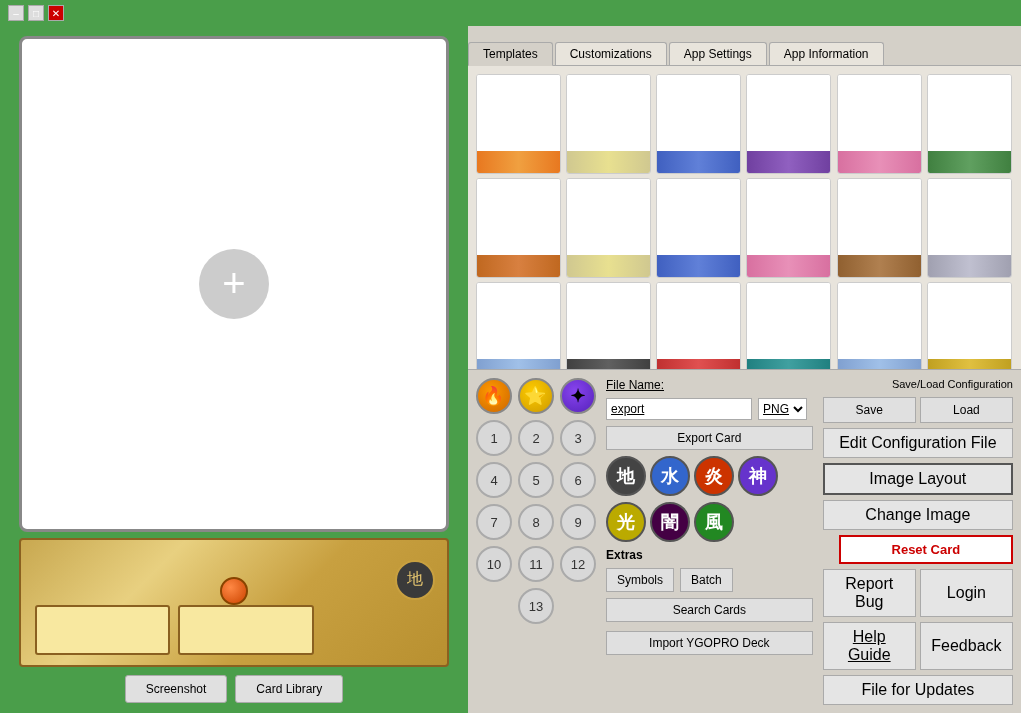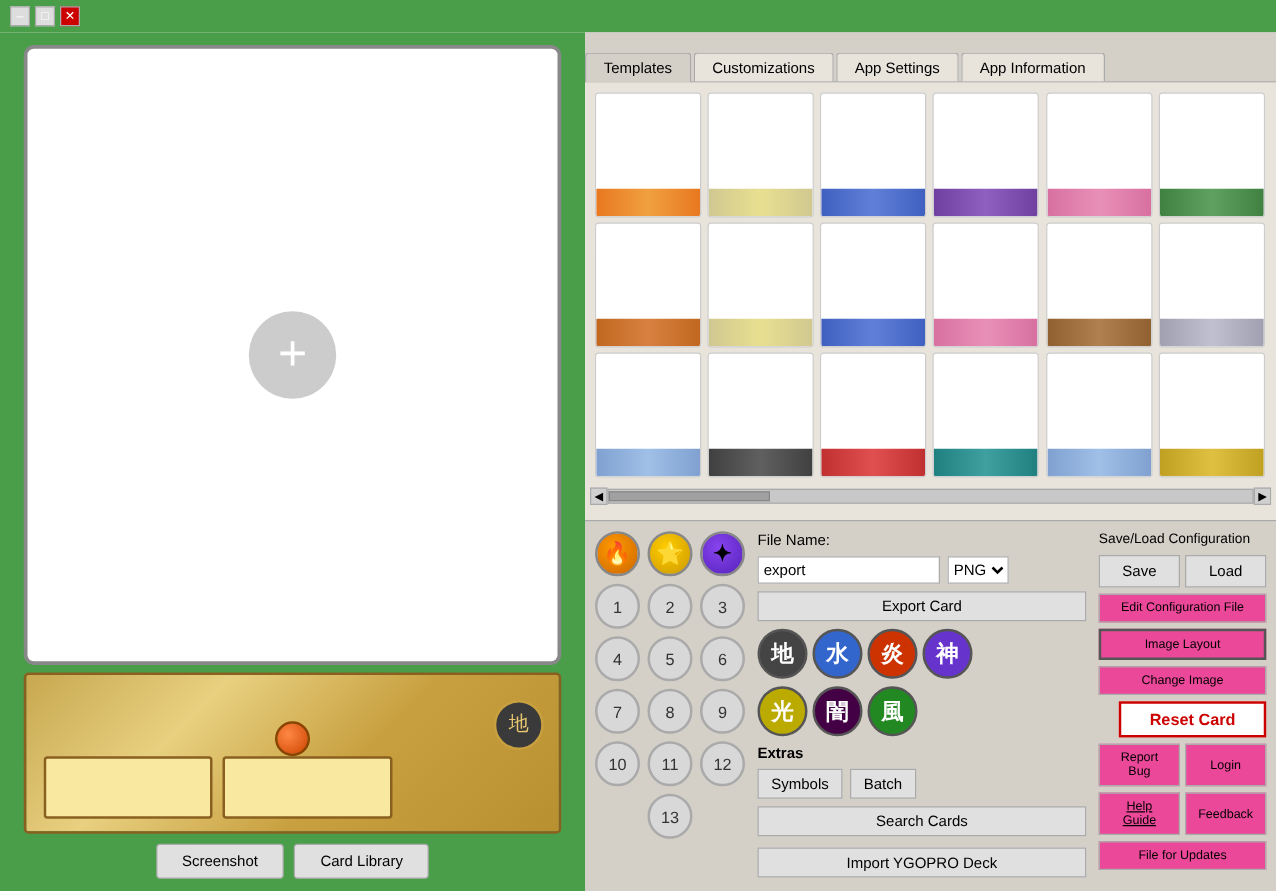--- a/index.html
+++ b/index.html
@@ -255,20 +255,21 @@
       flex: 1;
       display: flex;
       flex-direction: column;
       gap: 6px;
     }
 
     .file-row {
       display: flex;
       align-items: flex-start;
       gap: 6px;
+      text-decoration: underline;
     }
 
     .file-input {
       width: 146px;
       height: 22px;
       border: 1px solid #aaa;
       background: white;
       padding: 0 4px;
       font-size: 12px;
     }
@@ -325,40 +326,40 @@
     
     .right-btns {
       display: flex;
       flex-direction: column;
       gap: 5px;
       min-width: 120px;
     }
 
     .r-btn {
       padding: 5px 8px;
-      background: #ec4899;
-      border: 1px solid #aaa;
-      cursor: pointer;
-      font-size: 10px;
+      background: #e5e5e5;
+      border: 1px solid #aaa;
+      cursor: pointer;
+      font-size: 16px;
       text-align: center;
     }
 
     .r-btn-red {
       padding: 5px 8px;
       background: white;
       border: 2px solid #cc0000;
       cursor: pointer;
       font-size: 13px;
       font-weight: bold;
       color: #cc0000;
       text-align: center;
       margin-left: 16px;
     }
 
-    .save-load-label { font-size: 11px; text-align: left; margin-bottom: 2px; }
+    .save-load-label { font-size: 11px; text-align: right; margin-bottom: 2px; }
     .save-load-row { display: flex; gap: 4px; }
     .sl-btn { flex: 1; padding: 5px 0; background: #e0e0e0; border: 1px solid #aaa; cursor: pointer; font-size: 12px; text-align: center; }
 
     
     .footer-orange { background: linear-gradient(90deg, #e87820, #f0a040, #e87820); }
     .footer-light { background: linear-gradient(90deg, #d0c890, #e8e090, #d0c890); }
     .footer-blue { background: linear-gradient(90deg, #4060c0, #6080d8, #4060c0); }
     .footer-pink { background: linear-gradient(90deg, #d870a0, #e890b8, #d870a0); }
     .footer-dark-orange { background: linear-gradient(90deg, #c06820, #d88040, #c06820); }
     .footer-purple { background: linear-gradient(90deg, #7040a0, #9060c0, #7040a0); }

